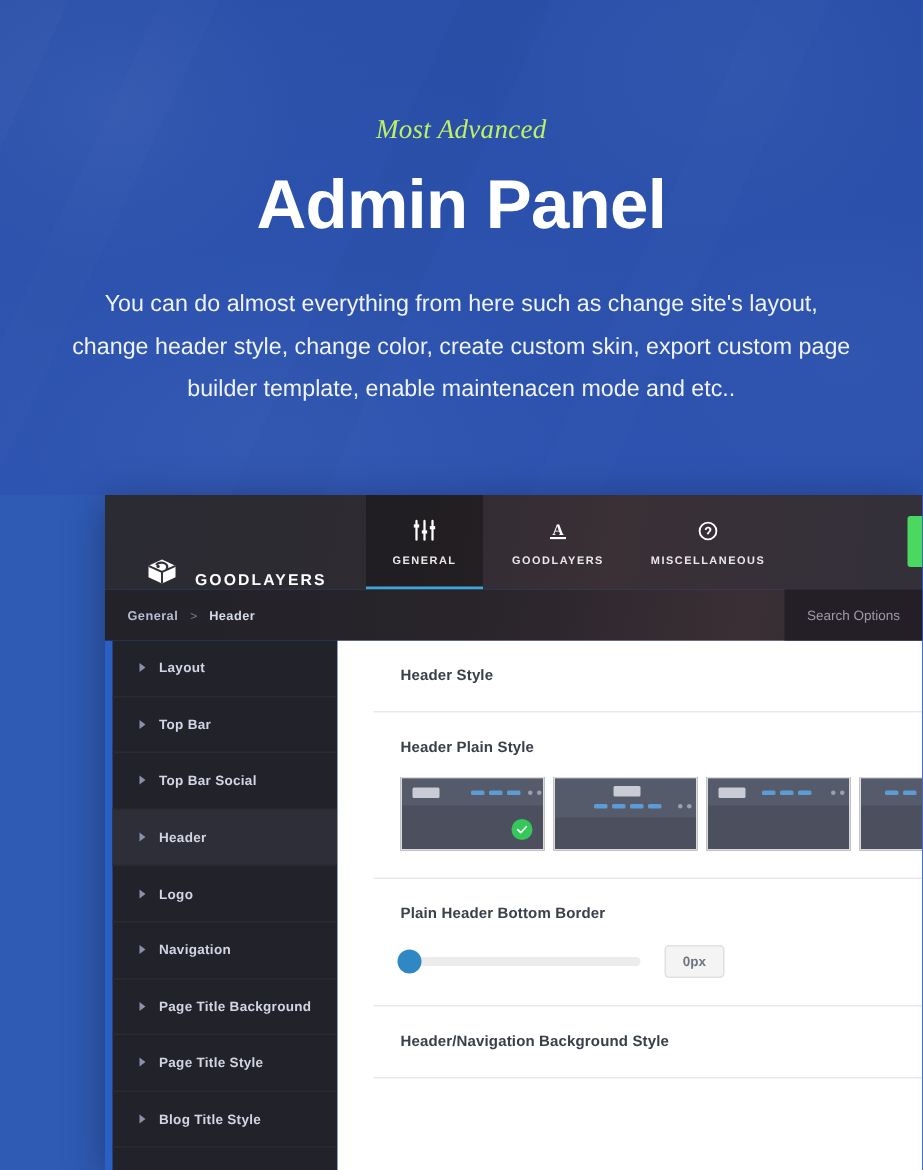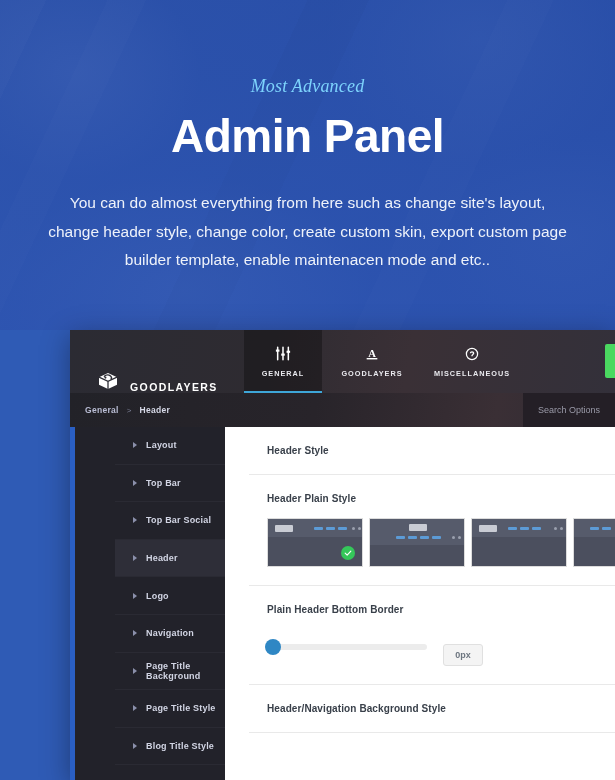--- a/index.html
+++ b/index.html
@@ -36,21 +36,21 @@
     position: absolute; inset: 0;
     background: linear-gradient(180deg, rgba(40,78,170,.80), rgba(45,84,178,.86));
   }
   .hero-inner {
     position: relative; z-index: 3; width: 100%; height: 100%;
     display: flex; flex-direction: column; align-items: center;
     padding-top: 76px;
   }
   .hero-eyebrow {
     font-family: "Liberation Serif", "DejaVu Serif", serif;
-    font-style: italic; font-size: 18px; color: #7dd3fc;
+    font-style: italic; font-size: 18px; color: #bef264;
     letter-spacing: .2px;
   }
   .hero-title {
     margin-top: 16px;
     font-size: 46px; font-weight: 700; color: #ffffff;
     letter-spacing: -0.5px; line-height: 1;
   }
   .hero-desc {
     margin-top: 30px; width: 520px; text-align: center;
     font-size: 15.5px; line-height: 1.85; color: #eef2fa; font-weight: 400;
@@ -115,21 +115,20 @@
     display: flex; align-items: center; justify-content: center;
   }
   .search-ph { font-size: 9px; color: #9a9aa8; }
 
   
   .panel-body { display: flex; height: 353px; }
 
   .sidebar {
     width: 155px; flex: none; background: #22222a;
     border-left: 5px solid #2a5fc4;
-    padding-left: 40px;
   }
   .side-item {
     height: 37.6px; display: flex; align-items: center; gap: 9px;
     padding-left: 18px; border-bottom: 1px solid #2a2a33;
     cursor: pointer;
   }
   .side-item.active { background: #2e2e38; }
   .side-arrow {
     width: 0; height: 0; flex: none;
     border-left: 4px solid #8b90ab;
@@ -163,21 +162,21 @@
   .th-bar2 { position: absolute; left:0; right:0; top:0; height:26px; background:#565b6b; }
   .th-logo { position:absolute; background:#c9ccd4; border-radius:1px; height:7px; }
   .th-dash { position:absolute; background:#5c9bd6; height:3px; border-radius:1px; }
   .th-dot { position:absolute; background:#9aa0ae; width:3px; height:3px; border-radius:50%; }
   .th-check {
     position:absolute; right:7px; bottom:6px; width:14px; height:14px;
     border-radius:50%; background:#35c75a; display:flex;
     align-items:center; justify-content:center;
   }
 
-  .slider-row { margin-top: 29px; display: flex; align-items: flex-start; gap: 16px; }
+  .slider-row { margin-top: 15px; display: flex; align-items: center; gap: 16px; }
   .slider { position: relative; width: 160px; height: 6px; background: #ececec; border-radius: 3px; }
   .slider-handle {
     position: absolute; left: -2px; top: -5px; width: 16px; height: 16px;
     border-radius: 50%; background: #2f87c4; cursor: pointer;
   }
   .slider-val {
     width: 40px; height: 22px; background: #f4f4f4; border: 1px solid #e0e0e0;
     border-radius: 3px; display: flex; align-items: center; justify-content: center;
     font-size: 9px; color: #6d7680; font-weight: 700;
   }

